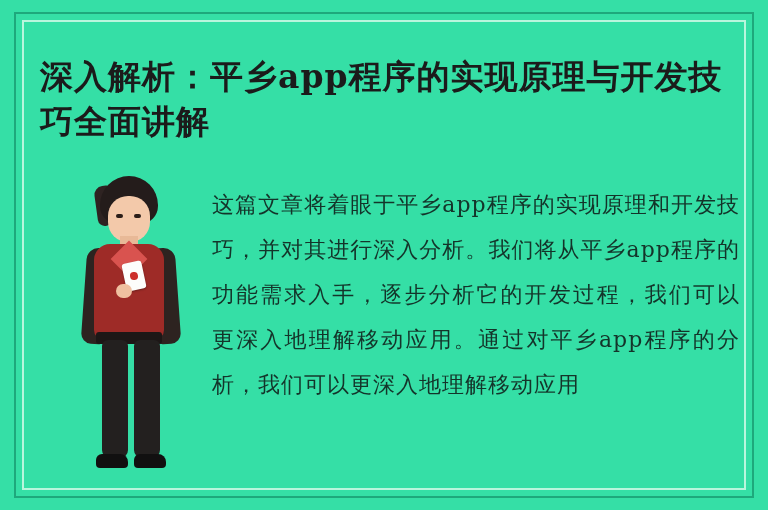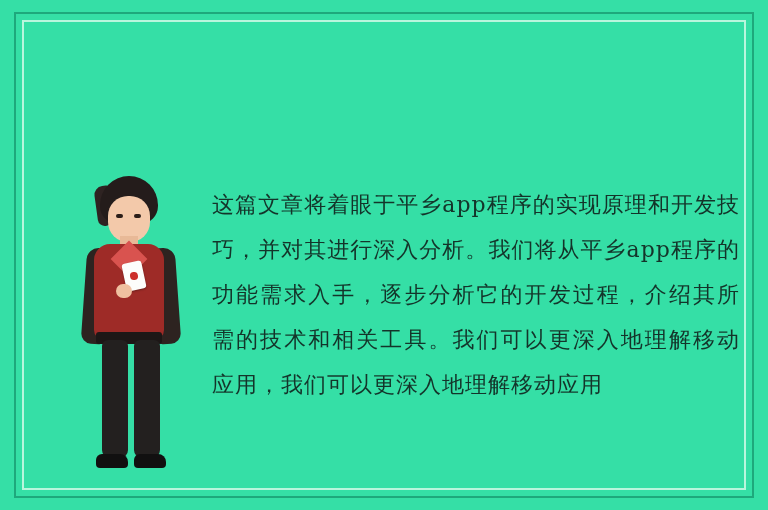--- a/index.html
+++ b/index.html
@@ -218,20 +218,21 @@
   }
 </style>
 </head>
 <body>
 
 <div class="poster">
 
   <div class="frame-outer"></div>
   <div class="frame-inner"></div>
 
+  <div class="title">深入解析：平乡app程序的实现原理与开发技巧全面讲解</div>
 
   <div class="figure">
     <div class="fig-hair2"></div>
     <div class="fig-hair"></div>
     <div class="fig-face"></div>
     <div class="fig-eye-l"></div>
     <div class="fig-eye-r"></div>
     <div class="fig-neck"></div>
     <div class="fig-jacket-l"></div>
     <div class="fig-jacket-r"></div>
@@ -240,15 +241,15 @@
     <div class="fig-card"></div>
     <div class="fig-card-dot"></div>
     <div class="fig-hand"></div>
     <div class="fig-belt"></div>
     <div class="fig-leg-l"></div>
     <div class="fig-leg-r"></div>
     <div class="fig-shoe-l"></div>
     <div class="fig-shoe-r"></div>
   </div>
 
-  <div class="body-text">这篇文章将着眼于平乡app程序的实现原理和开发技巧，并对其进行深入分析。我们将从平乡app程序的功能需求入手，逐步分析它的开发过程，介绍其所需的技术和相关工具。我们可以更深入地理解移动应用，我们可以更深入地理解移动应用</div>
+  <div class="body-text">这篇文章将着眼于平乡app程序的实现原理和开发技巧，并对其进行深入分析。我们将从平乡app程序的功能需求入手，逐步分析它的开发过程，我们可以更深入地理解移动应用。通过对平乡app程序的分析，我们可以更深入地理解移动应用</div>
 
 </div>
 
 </body></html>

